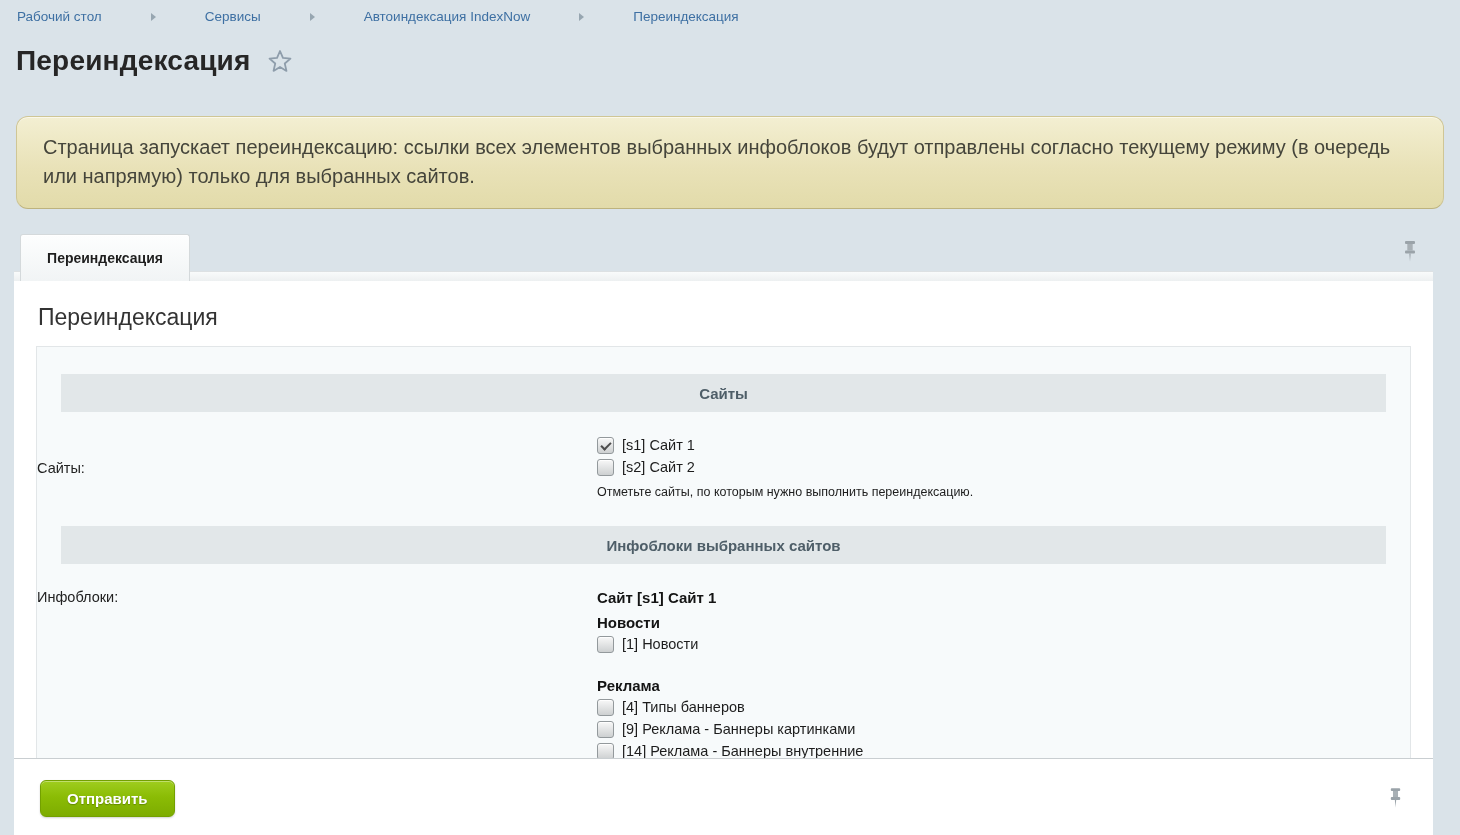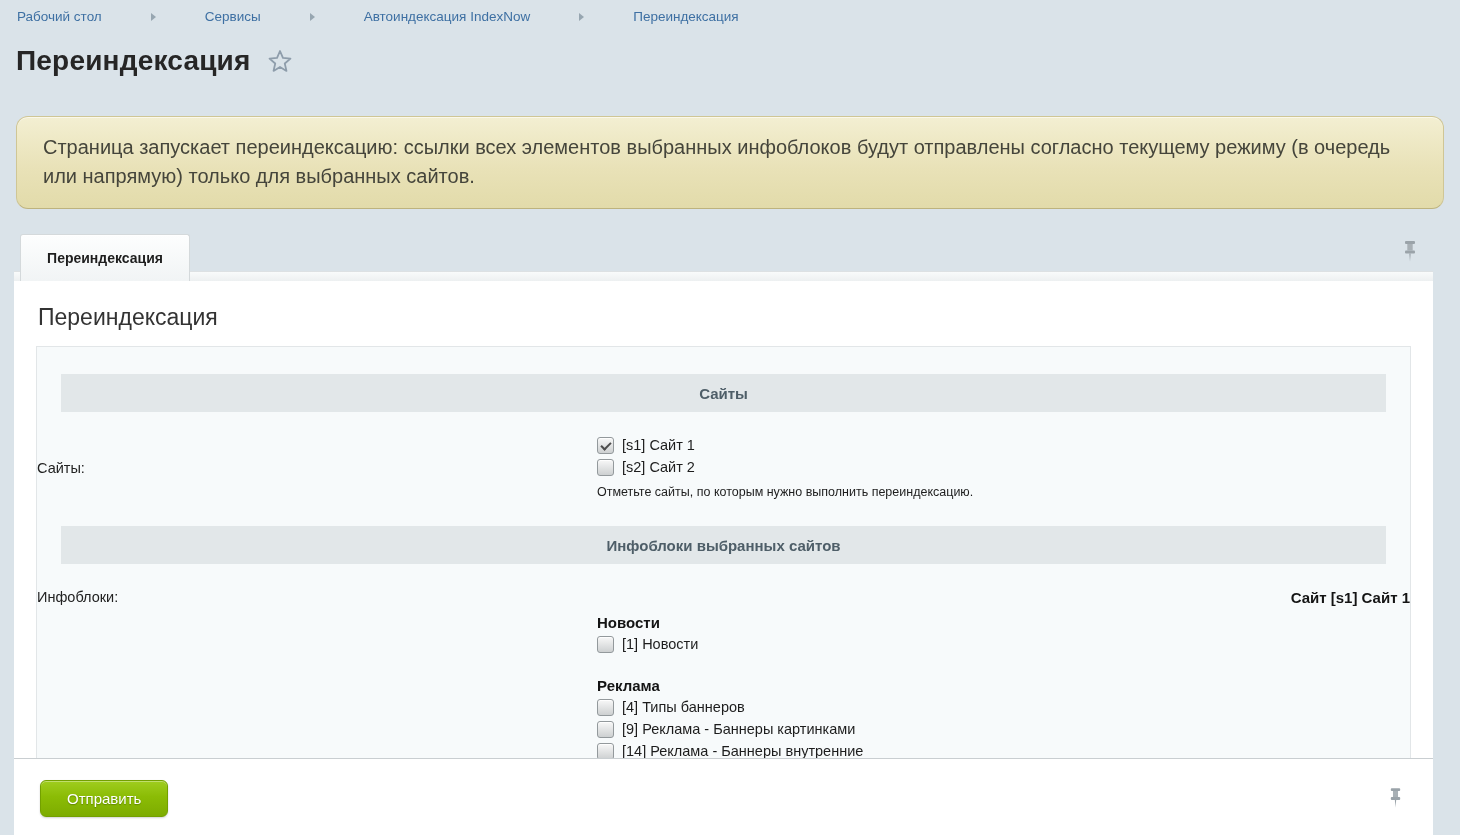--- a/index.html
+++ b/index.html
@@ -93,35 +93,35 @@
   }
   .cb.checked::after {
     content: ""; position: absolute; left: 3px; top: 3.5px;
     width: 8px; height: 4px;
     border-left: 2px solid #4c4c4c; border-bottom: 2px solid #4c4c4c;
     transform: rotate(-45deg);
   }
   .cb-label { font-size: 14.5px; color: #1d1d1d; }
   .field-note { font-size: 12.5px; color: #1d1d1d; margin-top: 4px; }
 
-  .ib-site  { font-size: 15px; font-weight: bold; color: #141414; line-height: 18px; text-align: right; }
+  .ib-site  { font-size: 15px; font-weight: bold; color: #141414; line-height: 18px; }
   .ib-group { font-size: 15px; font-weight: bold; color: #141414; line-height: 18px; }
   .gap-sm { margin-top: 7px; margin-bottom: 4px; }
   .gap-md { margin-top: 19px; margin-bottom: 4px; }
 
   
   .footer {
     position: absolute; left: 14px; top: 758px; width: 1419px; height: 77px;
     background: #fff; border-top: 1px solid #c9ced1;
   }
   .submit-btn {
     margin: 21px 0 0 26px; height: 37px; padding: 0 26px;
     background: linear-gradient(#9fcd1e, #8bbc05 45%, #7dac00);
     border: 1px solid #73a000; border-radius: 6px;
-    color: #fff; font-size: 15px; font-weight: normal;
+    color: #fff; font-size: 15px; font-weight: bold;
     font-family: "Liberation Sans", sans-serif;
     text-shadow: 0 1px 1px rgba(70,100,0,.55);
     box-shadow: inset 0 1px 0 rgba(255,255,255,.35), 0 1px 2px rgba(0,0,0,.18);
     cursor: pointer;
   }
   .pin-footer { position: absolute; right: 30px; top: 28px; cursor: pointer; }
 </style>
 </head>
 <body>
 

